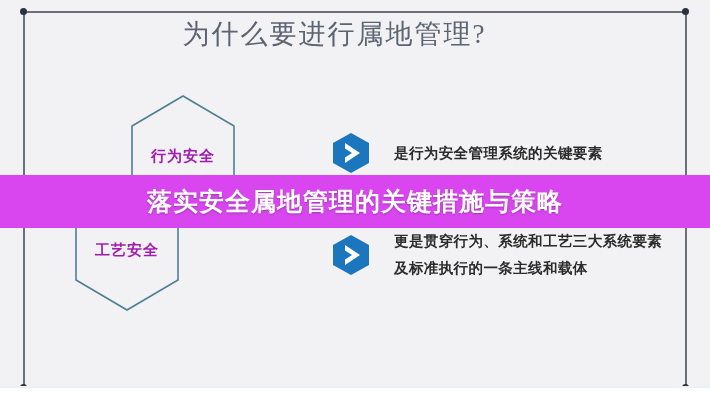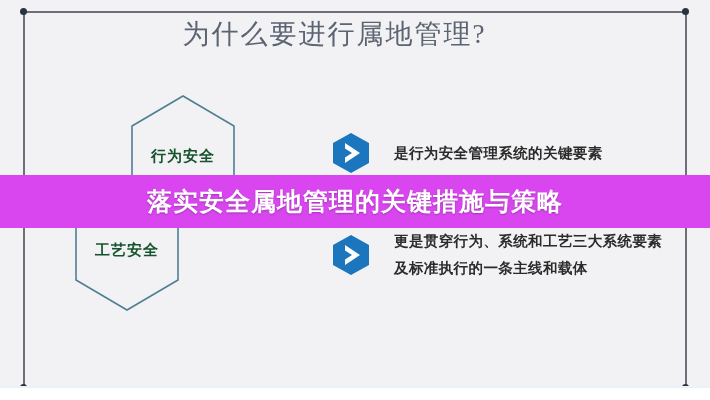--- a/index.html
+++ b/index.html
@@ -115,21 +115,21 @@
     position: absolute;
     left: 0;
     top: 0;
     width: 108px;
     height: 124px;
     display: flex;
     align-items: center;
     justify-content: center;
     font-size: 15px;
     font-weight: bold;
-    color: #14532d;
+    color: #a21caf;
     letter-spacing: 1px;
     white-space: nowrap;
   }
   .hex-top   { left: 67px;  top: 2px;  }
   .hex-left  { left: 11px;  top: 96px; }
   .hex-right { left: 122px; top: 96px; }
 
   
   .arrow-row {
     position: absolute;

